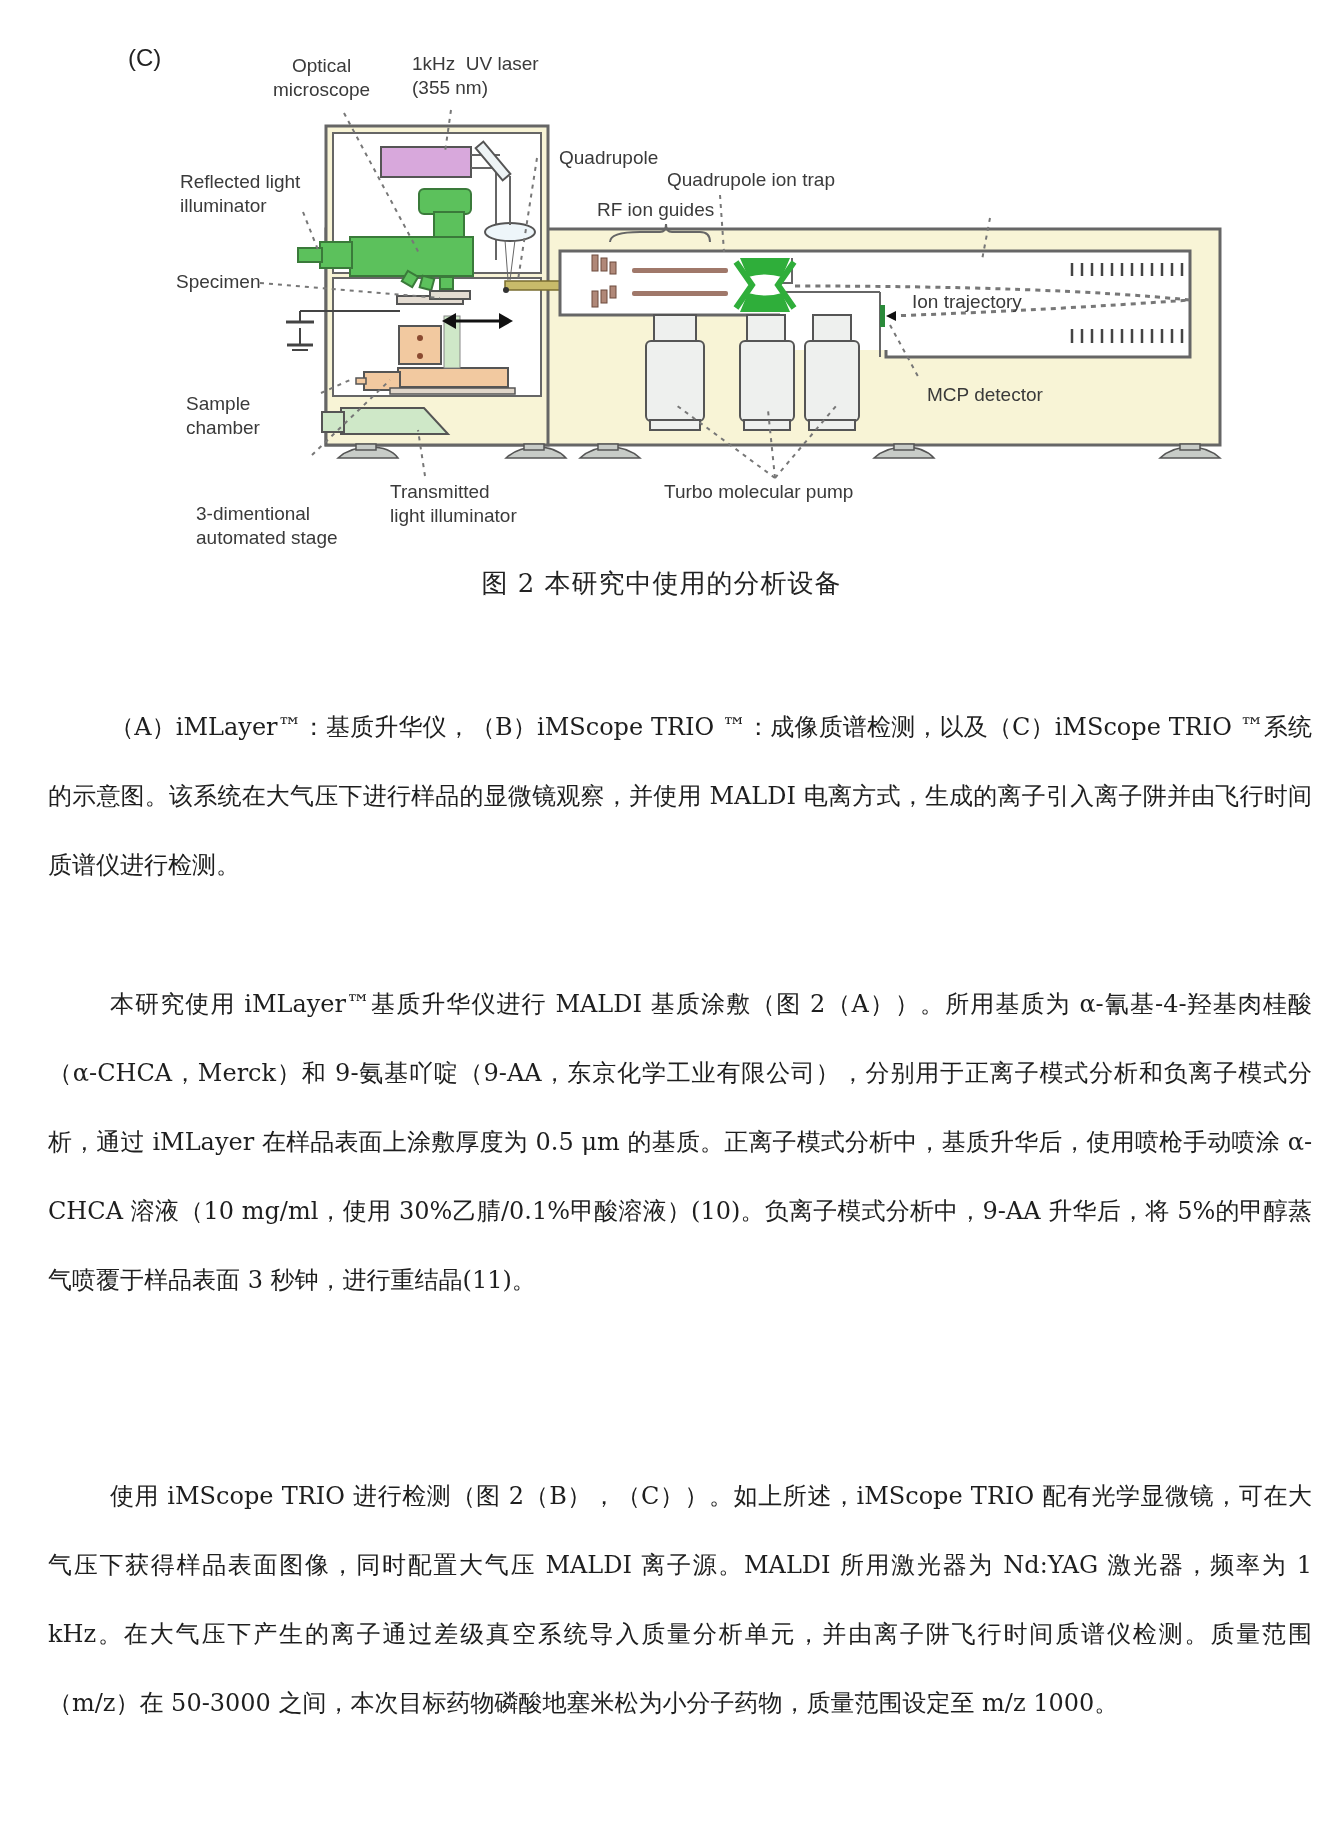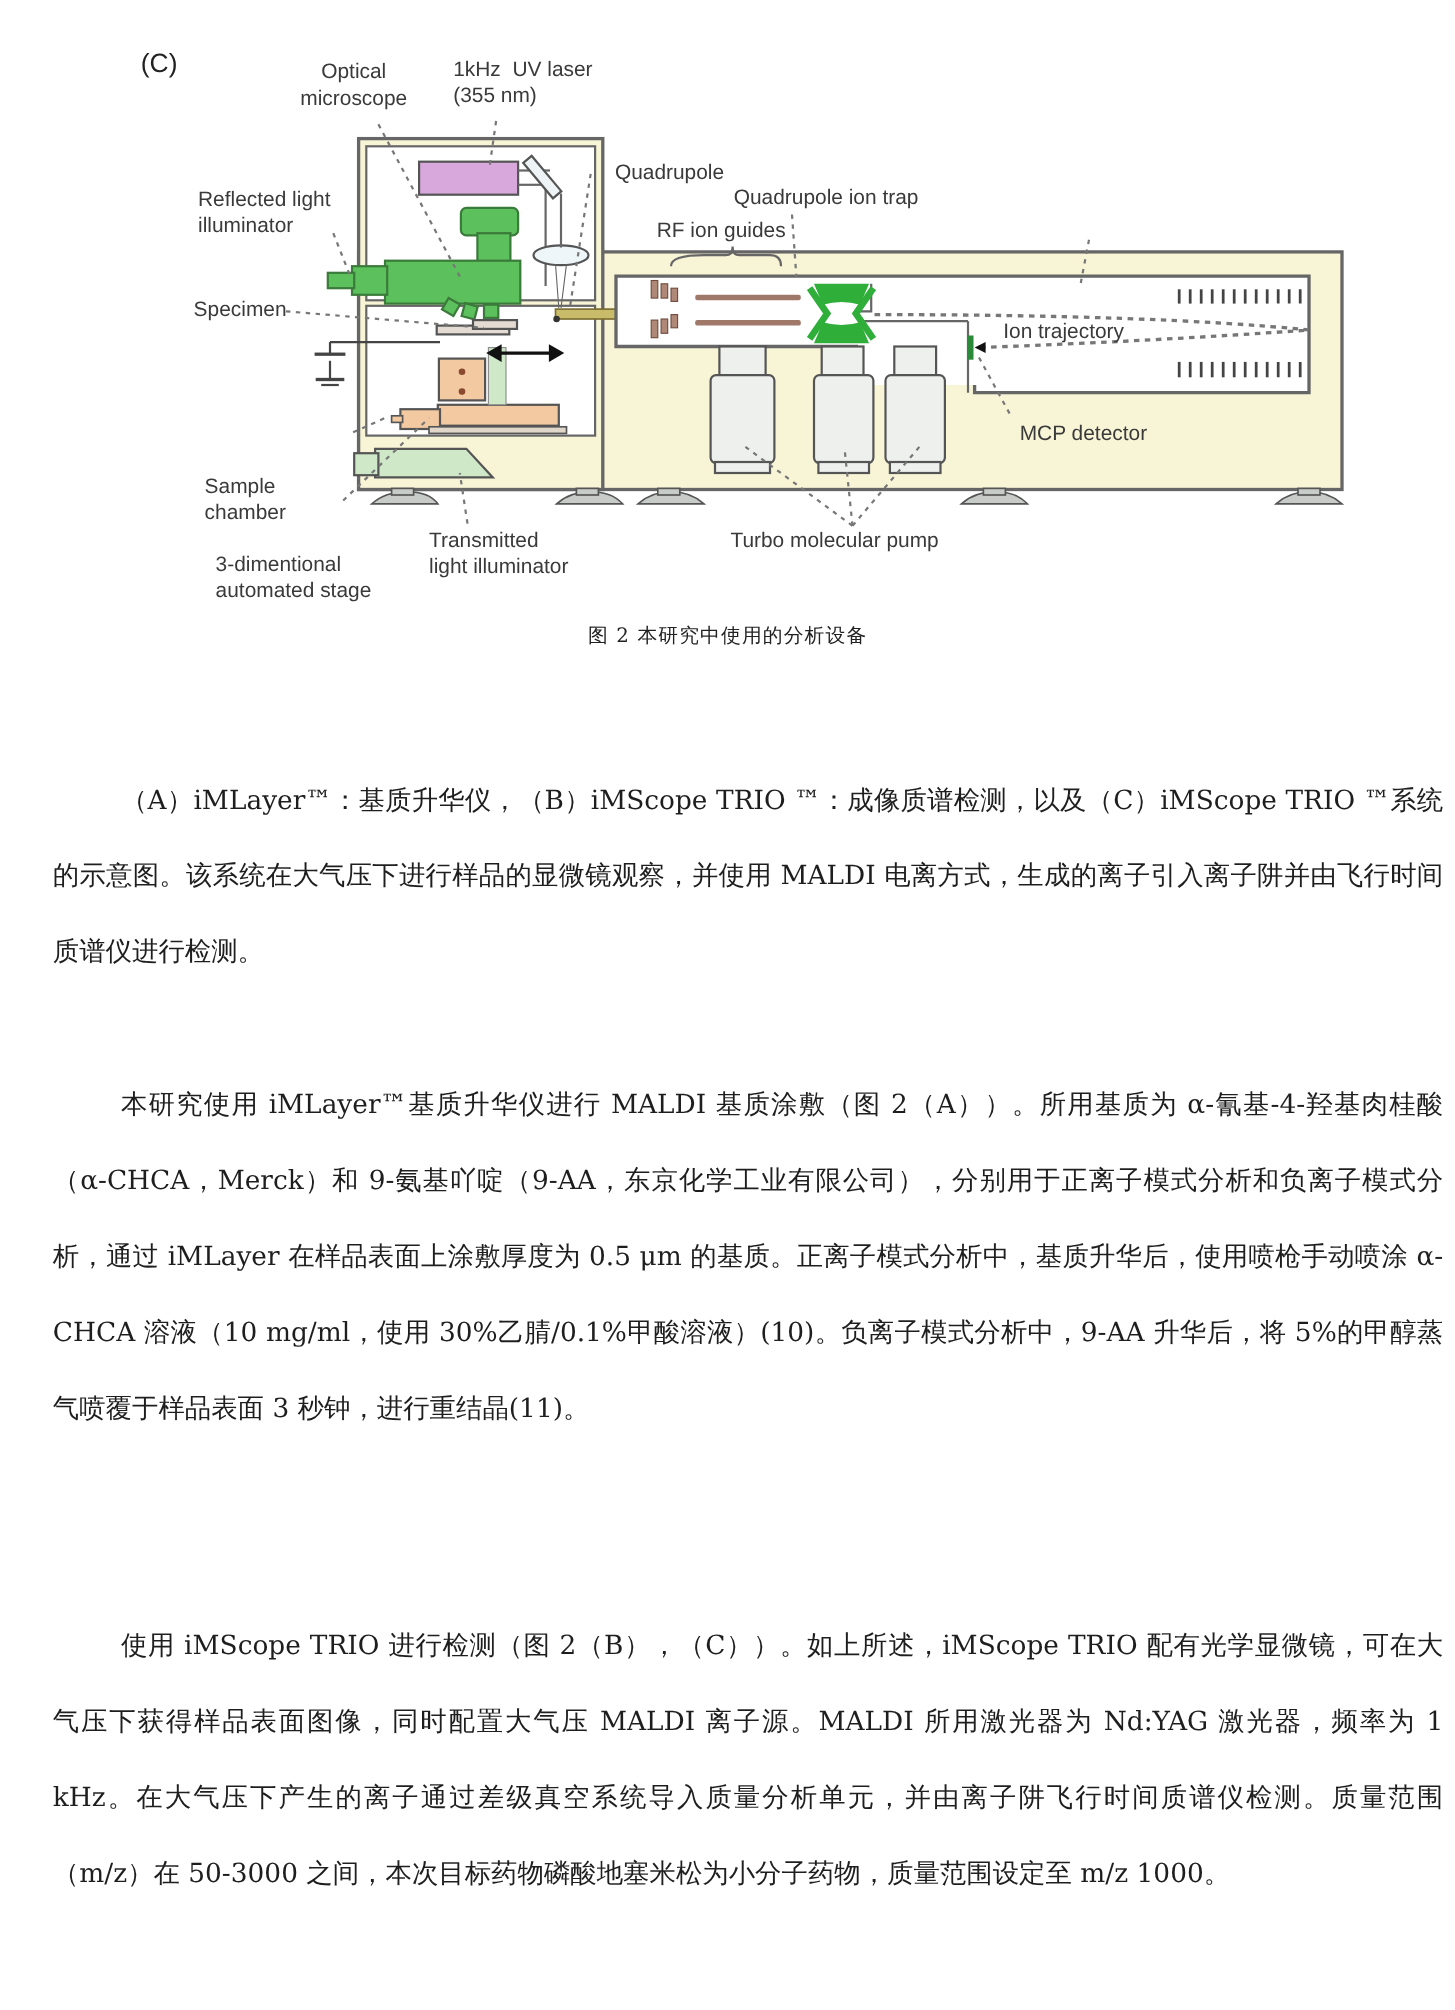--- a/index.html
+++ b/index.html
@@ -5,21 +5,21 @@
   html, body { margin: 0; padding: 0; background: #ffffff; }
   body { width: 1323px; height: 1827px; position: relative; overflow: hidden;
          font-family: "DejaVu Serif", "Liberation Serif", serif; color: #1a1a1a; }
   .figure { position: absolute; left: 0; top: 0; width: 1323px; height: 560px; }
   .figure svg { position: absolute; left: 0; top: 0; }
   .lbl { position: absolute; font-family: "Liberation Sans", "DejaVu Sans", sans-serif;
          font-size: 19px; color: #3a3a3a; line-height: 24px; white-space: pre; }
   .panel-label { position: absolute; left: 128px; top: 44px; font-family: "Liberation Sans", sans-serif;
          font-size: 24px; color: #222; }
   .caption { position: absolute; top: 566px; left: 0; width: 1323px; text-align: center;
-         font-size: 18px; color: #222; letter-spacing: 1px; }
+         font-size: 26px; color: #222; letter-spacing: 1px; }
   .para { position: absolute; left: 48px; width: 1264px; font-size: 24px; line-height: 69px;
           text-align: justify; color: #1e1e1e; }
   .para p { margin: 0; text-indent: 62px; }
   #p1 { top: 693px; }
   #p2 { top: 970px; }
   #p3 { top: 1462px; }
 </style>
 </head>
 <body>
 
@@ -181,21 +181,21 @@
   <div class="lbl" style="left:412px;top:52px;">1kHz  UV laser
 (355 nm)</div>
   <div class="lbl" style="left:180px;top:170px;">Reflected light
 illuminator</div>
   <div class="lbl" style="left:559px;top:146px;">Quadrupole</div>
   <div class="lbl" style="left:667px;top:168px;">Quadrupole ion trap</div>
   <div class="lbl" style="left:597px;top:198px;">RF ion guides</div>
   <div class="lbl" style="left:176px;top:270px;">Specimen</div>
   <div class="lbl" style="left:912px;top:290px;">Ion trajectory</div>
   <div class="lbl" style="left:927px;top:383px;">MCP detector</div>
-  <div class="lbl" style="left:186px;top:392px;margin-top:39px;">Sample
+  <div class="lbl" style="left:186px;top:392px;">Sample
 chamber</div>
   <div class="lbl" style="left:196px;top:476px;margin-top:26px;">3-dimentional
 automated stage</div>
   <div class="lbl" style="left:390px;top:480px;">Transmitted
 light illuminator</div>
   <div class="lbl" style="left:664px;top:480px;">Turbo molecular pump</div>
 </div>
 
 <div class="caption">图 2 本研究中使用的分析设备</div>
 

